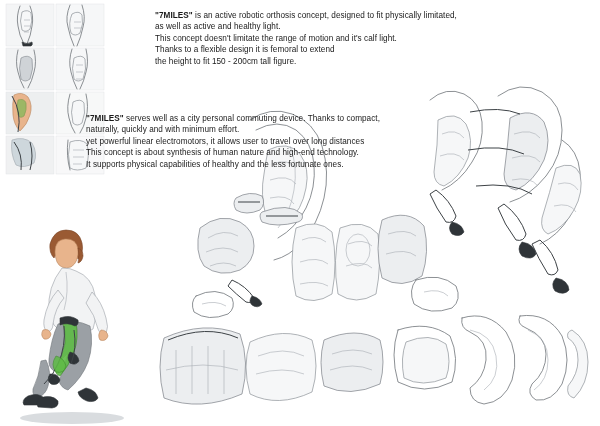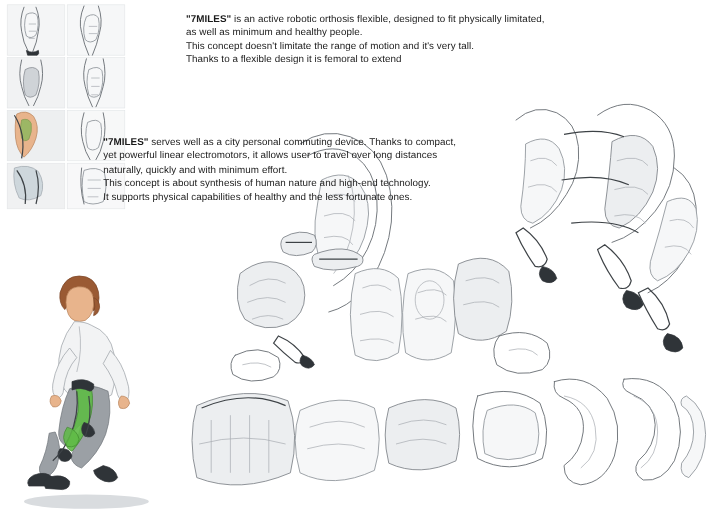--- a/index.html
+++ b/index.html
@@ -214,27 +214,28 @@
       <path class="sk-f" d="M262 212 q26 -10 40 2 q2 6 -4 8 q-22 6 -36 0 q-4 -7 0 -10z"></path>
       <path class="sk-d" d="M266 216 h32"></path>
       <path class="sk" d="M196 296 q20 -10 36 2 q4 10 -4 16 q-20 8 -34 -2 q-4 -10 2 -16z"></path>
       <path class="sk-l" d="M202 304 q14 -4 24 2"></path>
       <path class="sk" d="M416 280 q24 -8 40 6 q6 14 -4 22 q-22 8 -38 -4 q-6 -14 2 -24z"></path>
       <path class="sk-l" d="M424 292 q16 -4 24 4"></path>
     </g>
   </svg>
 
   <div class="para" id="para-top">
-    <span class="line"><span class="brand">"7MILES"</span><span> is an active robotic orthosis flexible, designed to fit physically limitated,</span></span>
-    <span class="line">as well as minimum and healthy people.</span>
-    <span class="line">This concept doesn't limitate the range of motion and it's very tall.</span>
+    <span class="line"><span class="brand">"7MILES"</span><span> is an active robotic orthosis concept, designed to fit physically limitated,</span></span>
+    <span class="line">as well as active and healthy light.</span>
+    <span class="line">This concept doesn't limitate the range of motion and it's calf light.</span>
     <span class="line">Thanks to a flexible design it is femoral to extend</span>
+    <span class="line">the height to fit 150 - 200cm tall figure.</span>
   </div>
 
   <div class="para" id="para-bottom">
     <span class="line"><span class="brand">"7MILES"</span><span> serves well as a city personal commuting device. Thanks to compact,</span></span>
+    <span class="line">naturally, quickly and with minimum effort.</span>
     <span class="line">yet powerful linear electromotors, it allows user to travel over long distances</span>
-    <span class="line">naturally, quickly and with minimum effort.</span>
     <span class="line">This concept is about synthesis of human nature and high-end technology.</span>
     <span class="line">It supports physical capabilities of healthy and the less fortunate ones.</span>
   </div>
 
 </div>
 
 </body></html>

